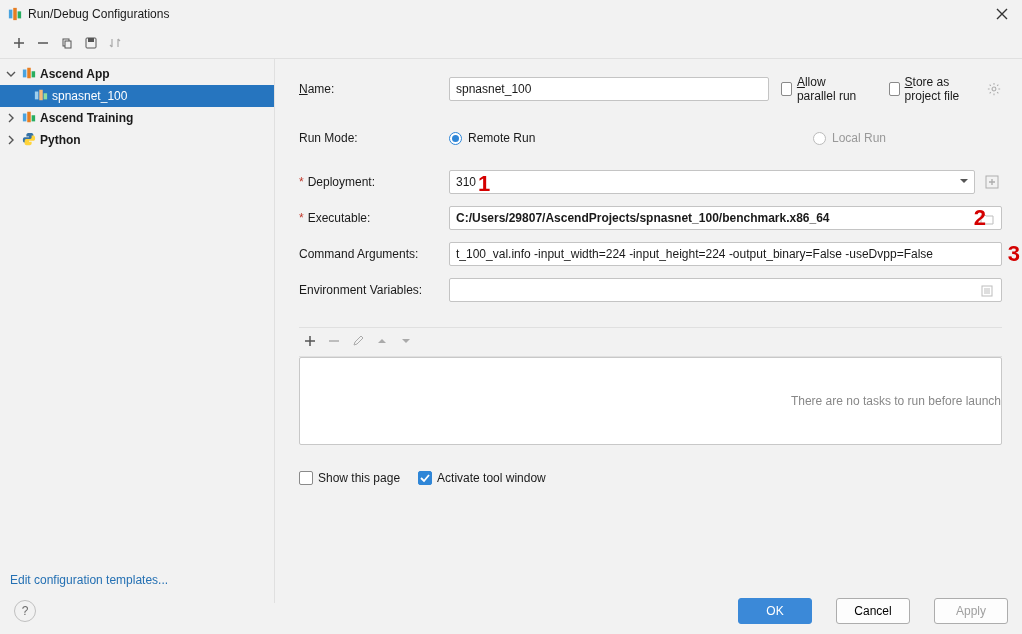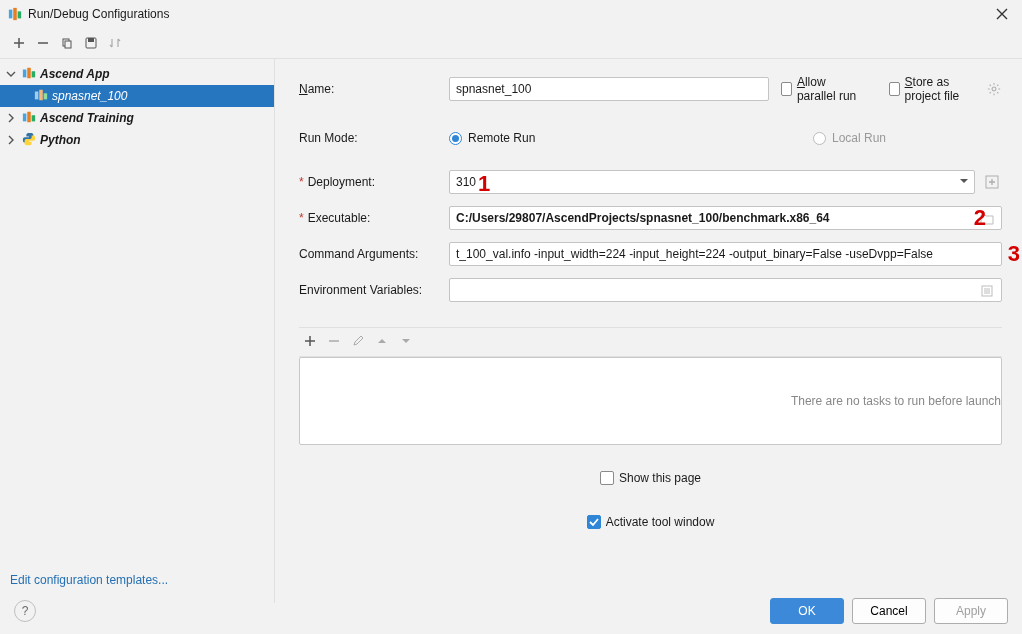--- a/index.html
+++ b/index.html
@@ -41,21 +41,20 @@
     border-right: 1px solid #e0e0e0;
     padding: 4px 0;
     display:flex; flex-direction:column;
   }
   .tree { flex:1; }
   .tree-item {
     display:flex; align-items:center; gap:4px;
     height:22px; padding: 0 4px 0 4px;
     cursor:pointer;
     white-space:nowrap;
-    font-style:italic;
   }
   .tree-item.sub { padding-left: 34px; }
   .tree-item .exp { width:14px; height:14px; display:flex; align-items:center; justify-content:center; }
   .tree-item .label { display:flex; align-items:center; gap:4px; }
   .tree-item.selected { background:#2675bf; color:#fff; }
   .bold { font-weight:600; }
   .edit-templates {
     padding: 8px 10px 12px;
     color: #2470b3;
     cursor:pointer;
@@ -133,21 +132,21 @@
     display:flex; align-items:center;
   }
   .help-btn {
     width:22px; height:22px; border:1px solid #c0c0c0; border-radius:50%;
     display:flex; align-items:center; justify-content:center; cursor:pointer;
     color:#6b6b6b; background:#f2f2f2;
   }
   .footer {
     position:absolute;
     bottom: 10px; right: 14px;
-    display:flex; gap:8px;
+    display:flex; gap:24px;
   }
   .btn {
     min-width:74px; height:26px; padding:0 14px;
     border:1px solid #adadad; background:#fdfdfd; border-radius:3px;
     cursor:pointer; font:inherit;
   }
   .btn.primary { background:#3b89d8; border-color:#3b89d8; color:#fff; }
   .btn.disabled { color:#a0a0a0; cursor:default; }
 
   .separator { border-top:1px solid #e0e0e0; margin: 2px 0; }
@@ -419,21 +418,21 @@
         <div class="tb-btn disabled">
             <svg width="12" height="12" viewBox="0 0 12 12">
               <path d="M2 4 L6 8 L10 4" fill="#555"></path>
             </svg>
           </div>
       </div>
       <div class="before-box">
         <span>There are no tasks to run before launch</span>
       </div>
 
-      <div class="row" style="margin-top:26px; gap:30px;flex-direction:column;">
+      <div class="row" style="margin-top:20px; gap:18px;">
         <label class="chk">
           <span class="chk-box"></span>
           <span>Show this page</span>
         </label>
         <label class="chk">
           <span class="chk-box checked">
             <svg width="10" height="10" viewBox="0 0 10 10">
                 <path d="M1 5 L4 8 L9 2" stroke="#fff" stroke-width="1.8" fill="none"></path>
               </svg>
           </span>

